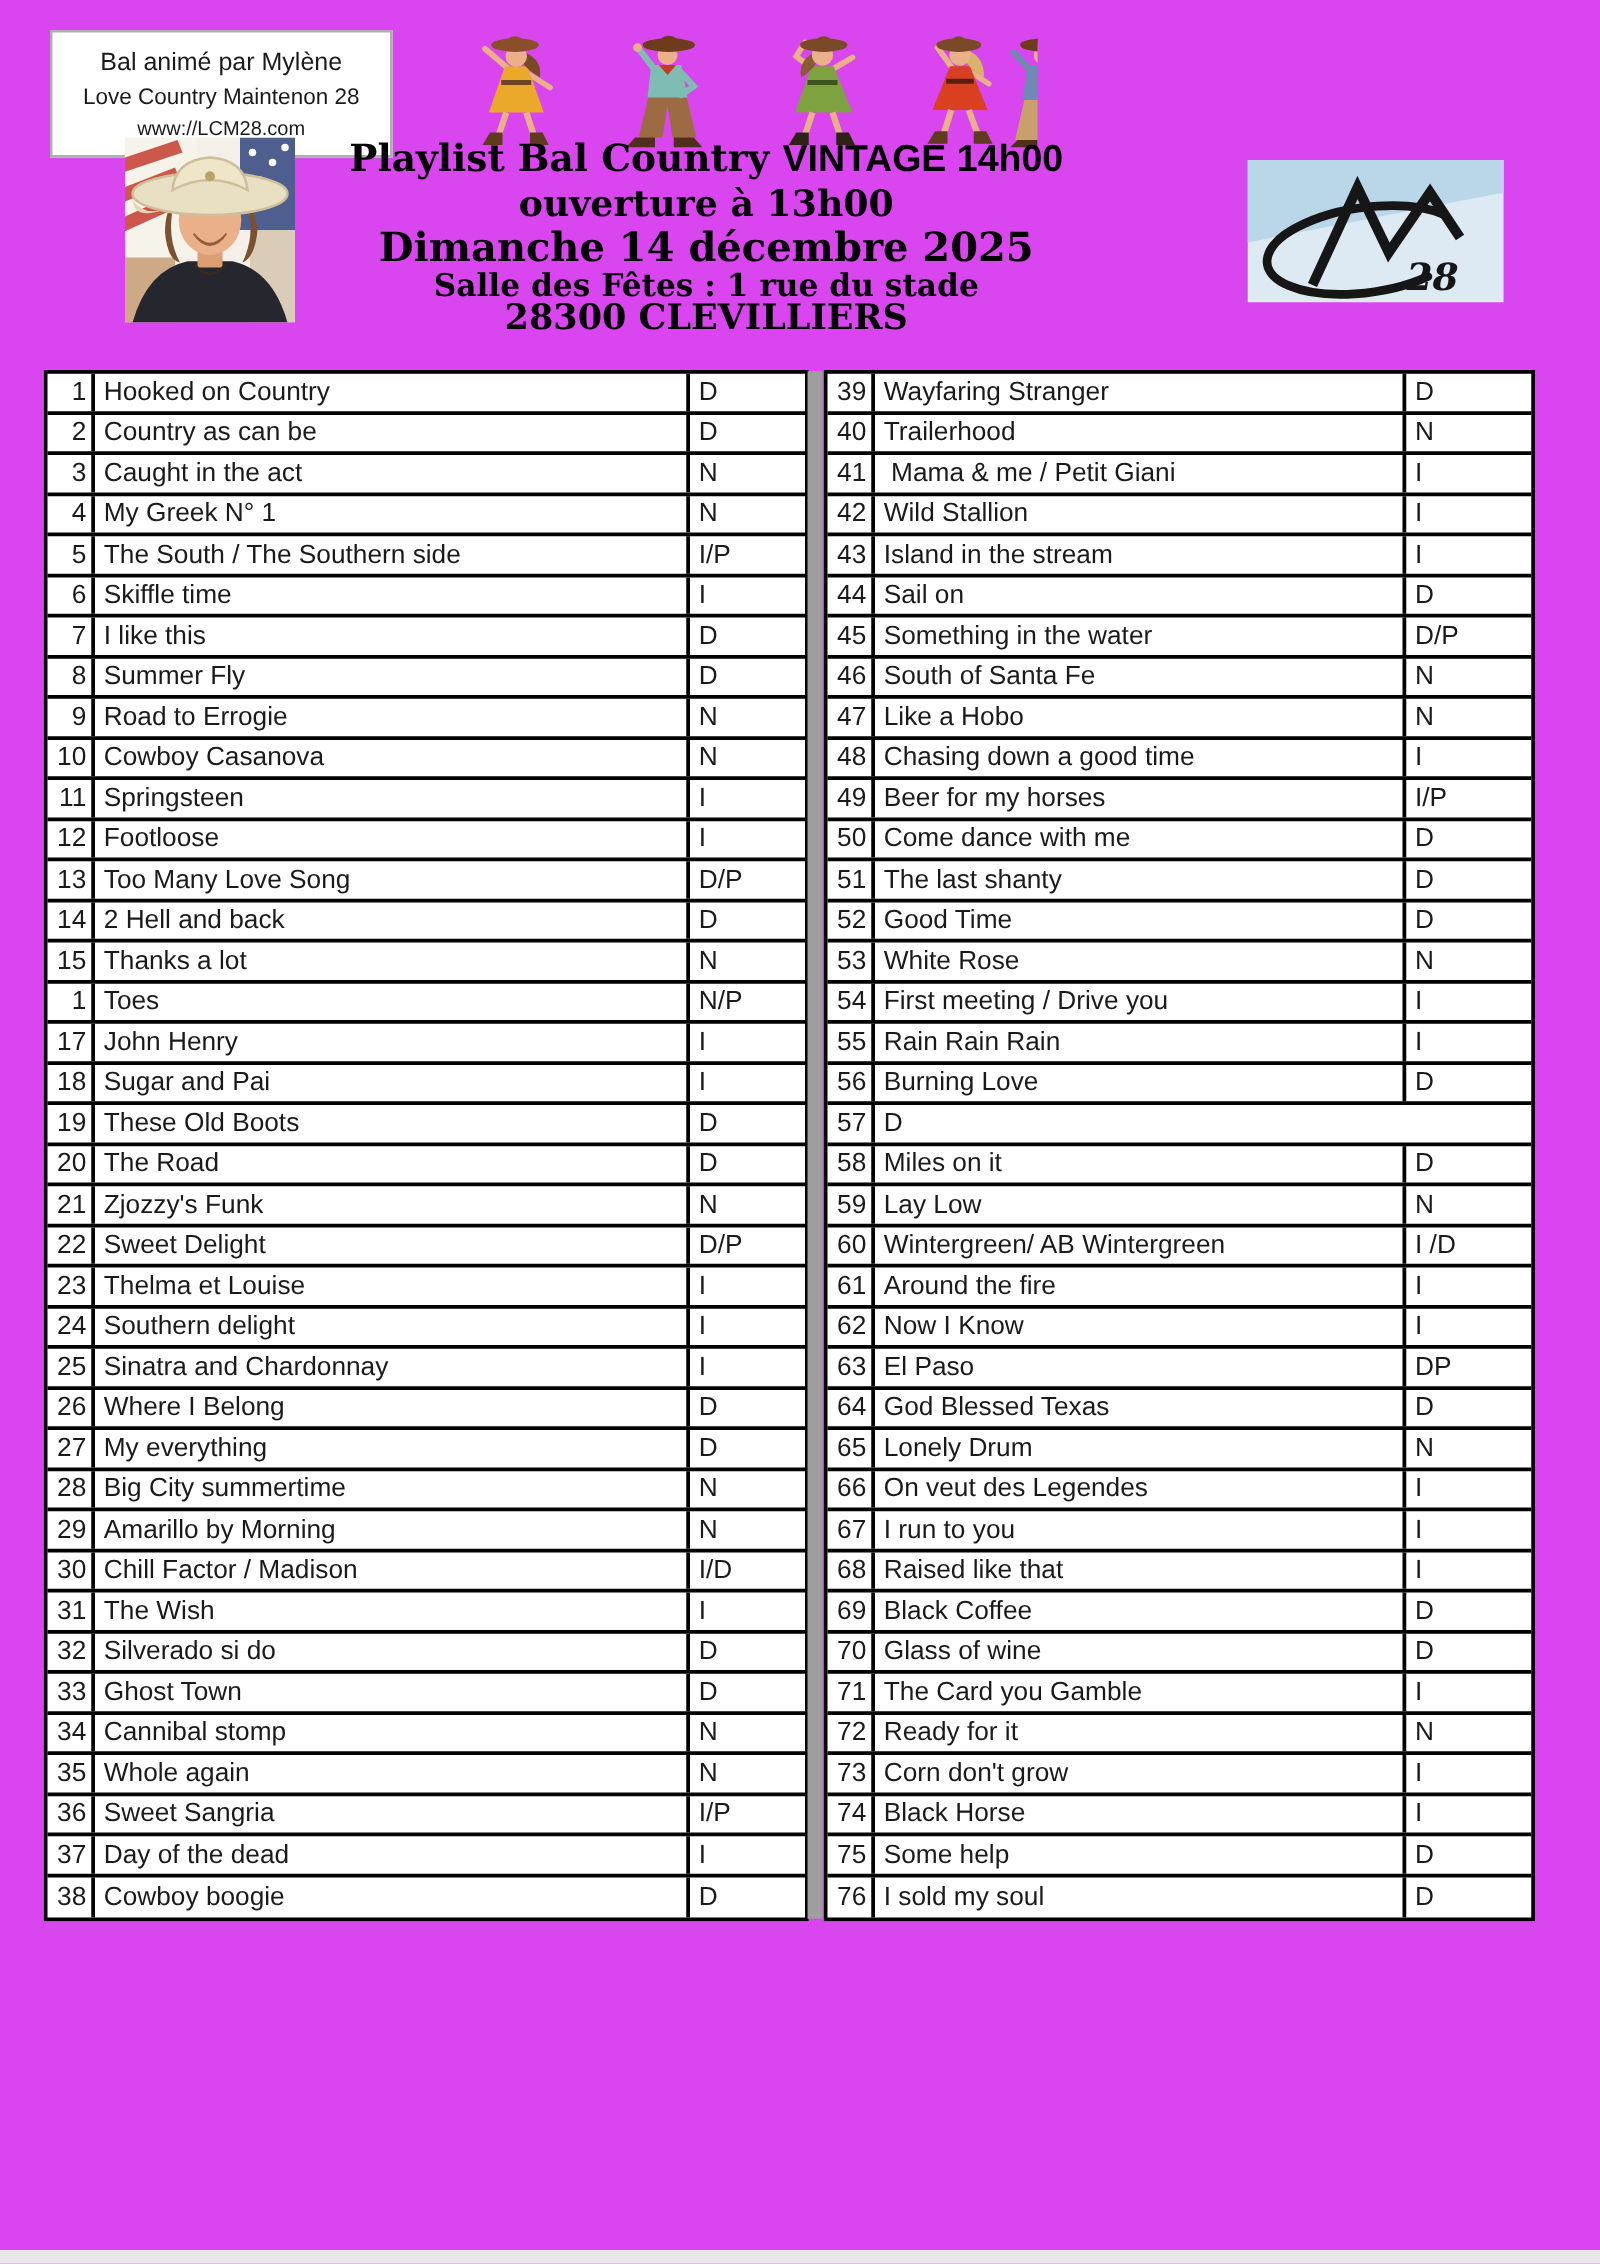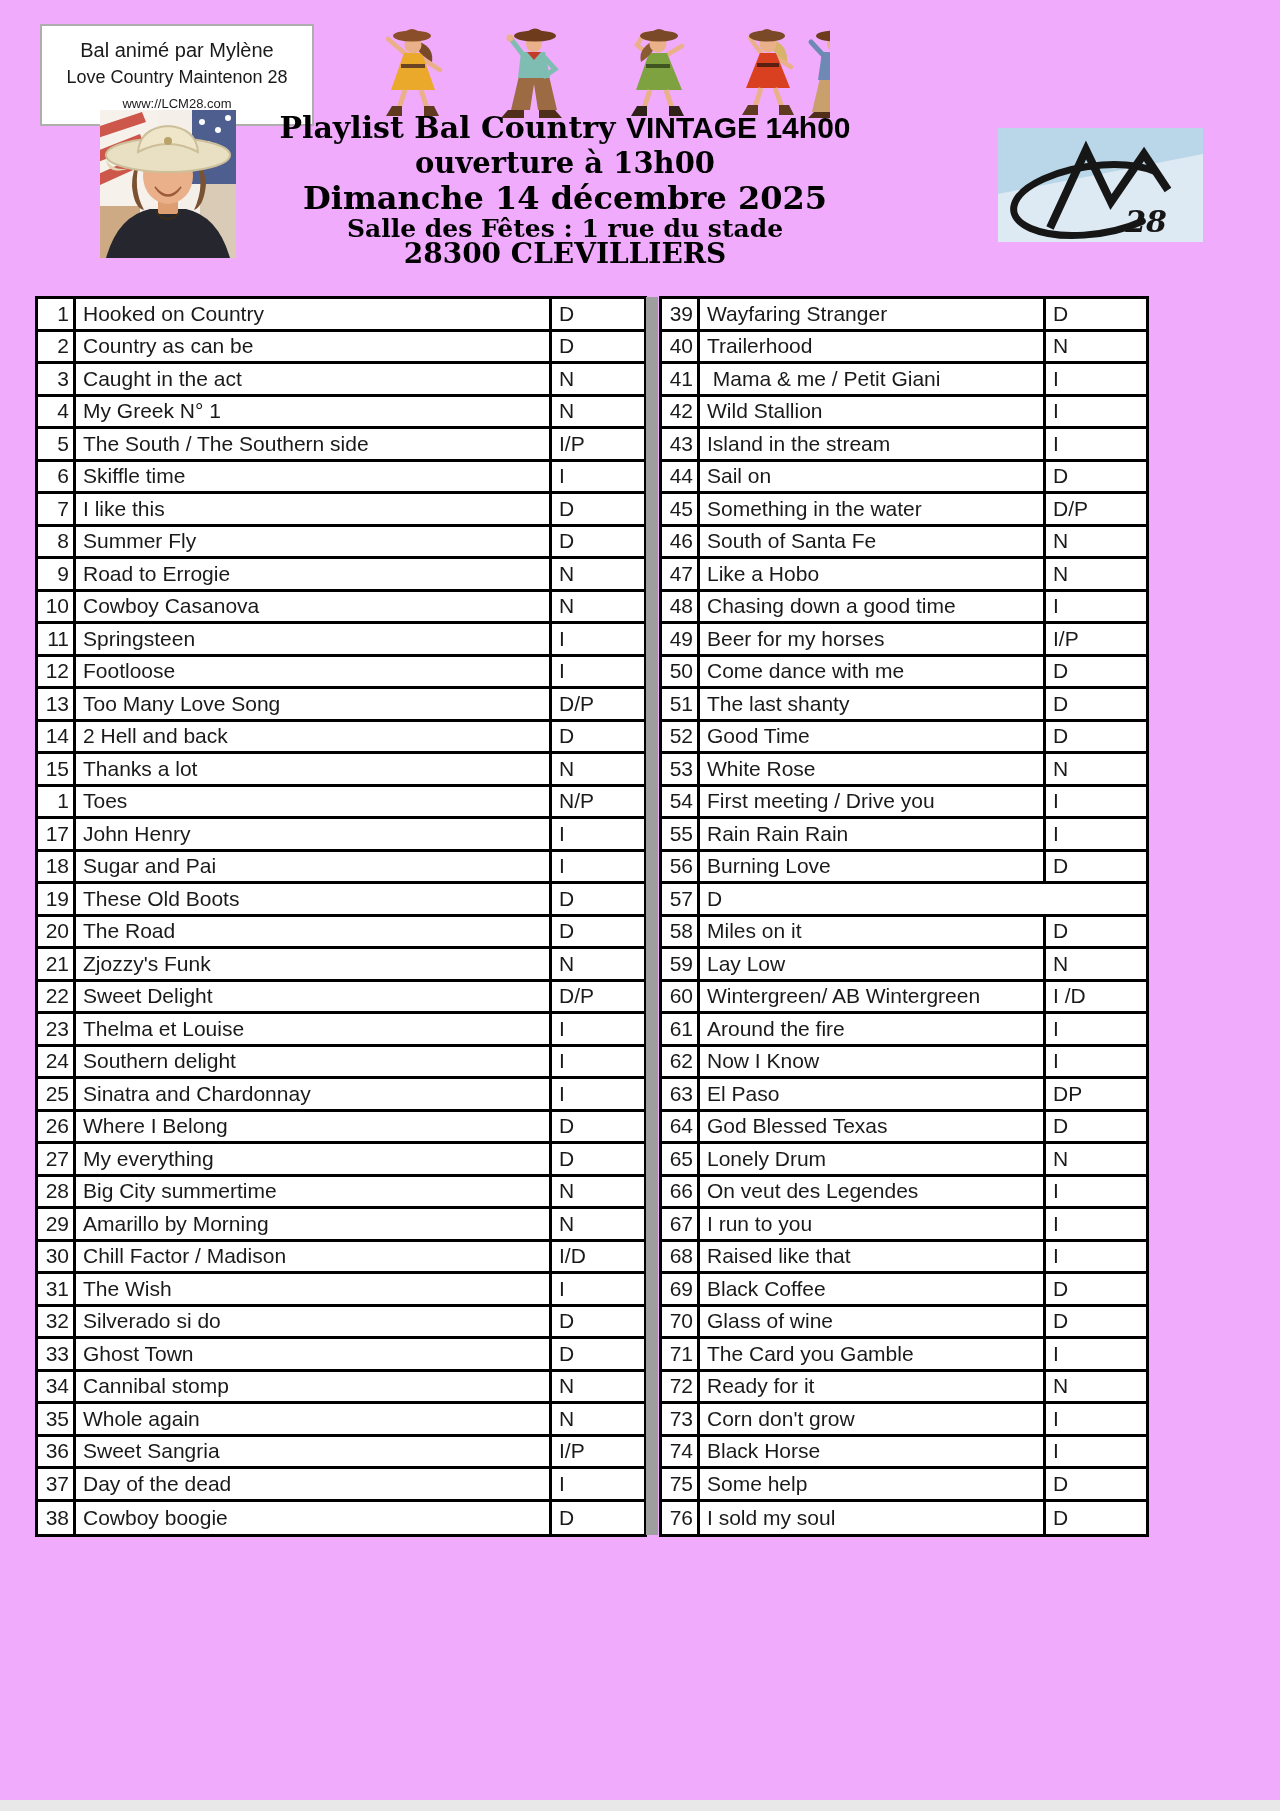--- a/index.html
+++ b/index.html
@@ -1,47 +1,47 @@
 <!DOCTYPE html>
 <html><head>
 <meta charset="utf-8">
 <style>
   html,body{margin:0;padding:0;background:#fff;}
   *{box-sizing:border-box;}
   #page{
-    position:relative;width:1280px;height:1811px;background:#f0abfc;overflow:hidden;
+    position:relative;width:1280px;height:1811px;background:#d946ef;overflow:hidden;
     font-family:"Liberation Sans",sans-serif;color:#1a1a1a;
   }
   
   .info-box{
     position:absolute;left:40px;top:24px;width:274px;height:102px;
     border:2px solid #aeaeae;background:#fff;text-align:center;padding-top:10px;
   }
   .info-box .l1{font-size:20px;line-height:28px;}
   .info-box .l2{font-size:18px;line-height:26px;}
-  .info-box .l3{font-size:13px;line-height:27px;}
+  .info-box .l3{font-size:16px;line-height:27px;}
   .photo{position:absolute;left:100px;top:110px;width:136px;height:148px;}
   .dancers{position:absolute;left:338px;top:26px;width:492px;height:92px;}
   .logo{position:absolute;left:998px;top:128px;width:205px;height:114px;}
   .title-block{
     position:absolute;left:240px;top:110px;width:650px;text-align:center;
     font-family:"DejaVu Serif",serif;font-weight:bold;color:#000;
   }
   .title-block .t1{font-size:30px;line-height:36px;}
   .title-block .t1 .vintage{font-family:"Liberation Sans",sans-serif;font-weight:bold;}
   .title-block .t2{font-size:29px;line-height:35px;}
   .title-block .t3{font-size:32px;line-height:35px;}
   .title-block .t4{font-size:25px;line-height:25px;}
   .title-block .t5{font-size:28px;line-height:25px;}
   
   .ptable{
     position:absolute;top:296px;border:3px solid #000;background:#fff;
   }
   .ptable.left{left:35px;width:612px;}
-  .ptable.right{left:659px;width:490px;}
+  .ptable.right{left:659px;width:569px;}
   .trow{display:grid;height:32.5px;border-bottom:3px solid #000;}
   .ptable.left  .trow{grid-template-columns:38px 1fr 92px;}
   .ptable.right .trow{grid-template-columns:38px 1fr 100px;}
   .trow:last-child{border-bottom:none;}
   .cell{display:flex;align-items:center;font-size:21px;overflow:hidden;}
   .cell.num{justify-content:flex-end;padding-right:4px;border-right:3px solid #000;}
   .cell.song{padding-left:7px;border-right:3px solid #000;white-space:pre;}
   .cell.code{padding-left:7px;}
   .tables-divider{
     position:absolute;left:646px;top:297px;width:12px;height:1238px;background:#9e9e9e;

